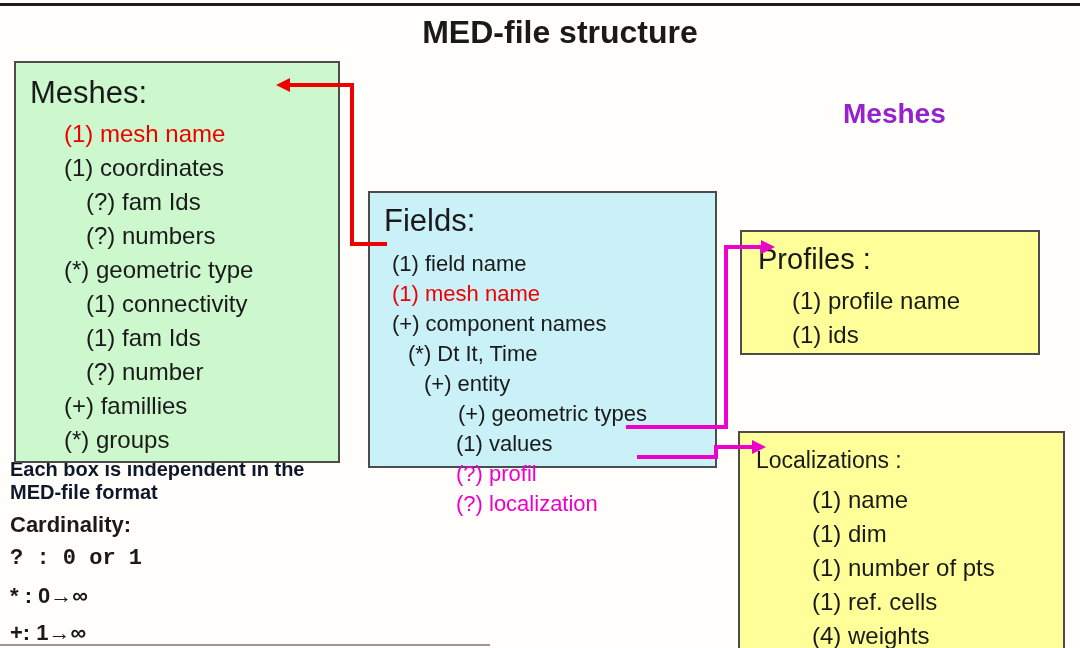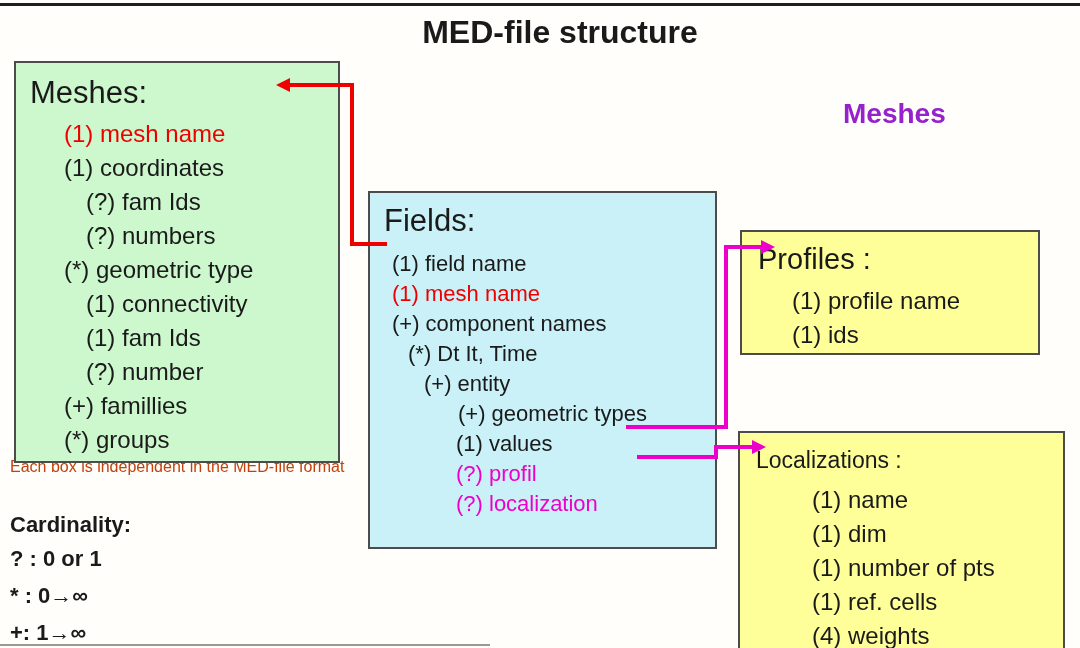--- a/index.html
+++ b/index.html
@@ -22,35 +22,35 @@
   }
 
   .box { position:absolute; border:2px solid #4c4c4c; box-sizing:border-box; z-index:1;margin-top:48px; }
   .box-title { font-weight:normal; white-space:nowrap; }
   .item { white-space:nowrap; }
 
   .meshes { left:14px; top:13px; width:326px; height:402px; background:#cdf7cd; }
   .meshes .box-title { margin:10px 0 4px 14px; font-size:31px; line-height:40px; }
   .meshes .item { font-size:24px; line-height:34px; }
 
-  .fields { left:368px; top:143px; width:349px; height:358px; background:#c9f1f7; }
+  .fields { left:368px; top:143px; width:349px; height:277px; background:#c9f1f7; }
   .fields .box-title { margin:8px 0 8px 14px; font-size:31px; line-height:40px; }
   .fields .item { font-size:22px; line-height:30px; }
 
   .profiles { left:740px; top:182px; width:300px; height:125px; background:#ffff99; }
   .profiles .box-title { margin:8px 0 6px 16px; font-size:29px; line-height:38px; }
   .profiles .item { font-size:24px; line-height:34px; }
 
   .localizations { left:738px; top:383px; width:327px; height:229px; background:#ffff99; }
   .localizations .box-title { margin:8px 0 4px 16px; font-size:23px; line-height:38px; }
   .localizations .item { font-size:24px; line-height:34px; }
 
   .note-independence {
     position:absolute; left:10px; top:458px; width:336px;
-    font-size:16px; font-weight:normal; color:#c2410c; line-height:1.15;
+    font-size:20px; font-weight:bold; color:#0f172a; line-height:1.15;
   }
   .cardinality-title {
     position:absolute; left:10px; top:512px;
     font-size:22px; font-weight:bold; 
   }
   .cardinality-list { position:absolute; left:10px; top:540px; }
   .cardinality-list .item { font-size:22px; font-weight:bold; line-height:37px; }
 
   .seg { position:absolute; }
   .arrow-red .seg { background:#ee0000; }
@@ -131,21 +131,21 @@
         <div class="item" style="padding-left: 72px;">(1) dim</div>
         <div class="item" style="padding-left: 72px;">(1) number of pts</div>
         <div class="item" style="padding-left: 72px;">(1) ref. cells</div>
         <div class="item" style="padding-left: 72px;">(4) weights</div>
       </div>
   </div>
 
   <div class="note-independence">Each box is independent in the MED-file format</div>
   <div class="cardinality-title">Cardinality:</div>
   <div class="cardinality-list">
-      <div class="item" style="padding-left: 0px;">? : 0 or 1</div>
+      <div class="item" style="padding-left: 0px; font-family: Liberation Mono, monospace;">? : 0 or 1</div>
       <div class="item" style="padding-left: 0px;">* : 0→∞</div>
       <div class="item" style="padding-left: 0px;">+: 1→∞</div>
     </div>
 
   <div class="arrow arrow-red">
     <div class="seg red-a1"></div>
     <div class="seg red-a2"></div>
     <div class="seg red-a3"></div>
     <div class="head head-left red-hd"></div>
   </div>

